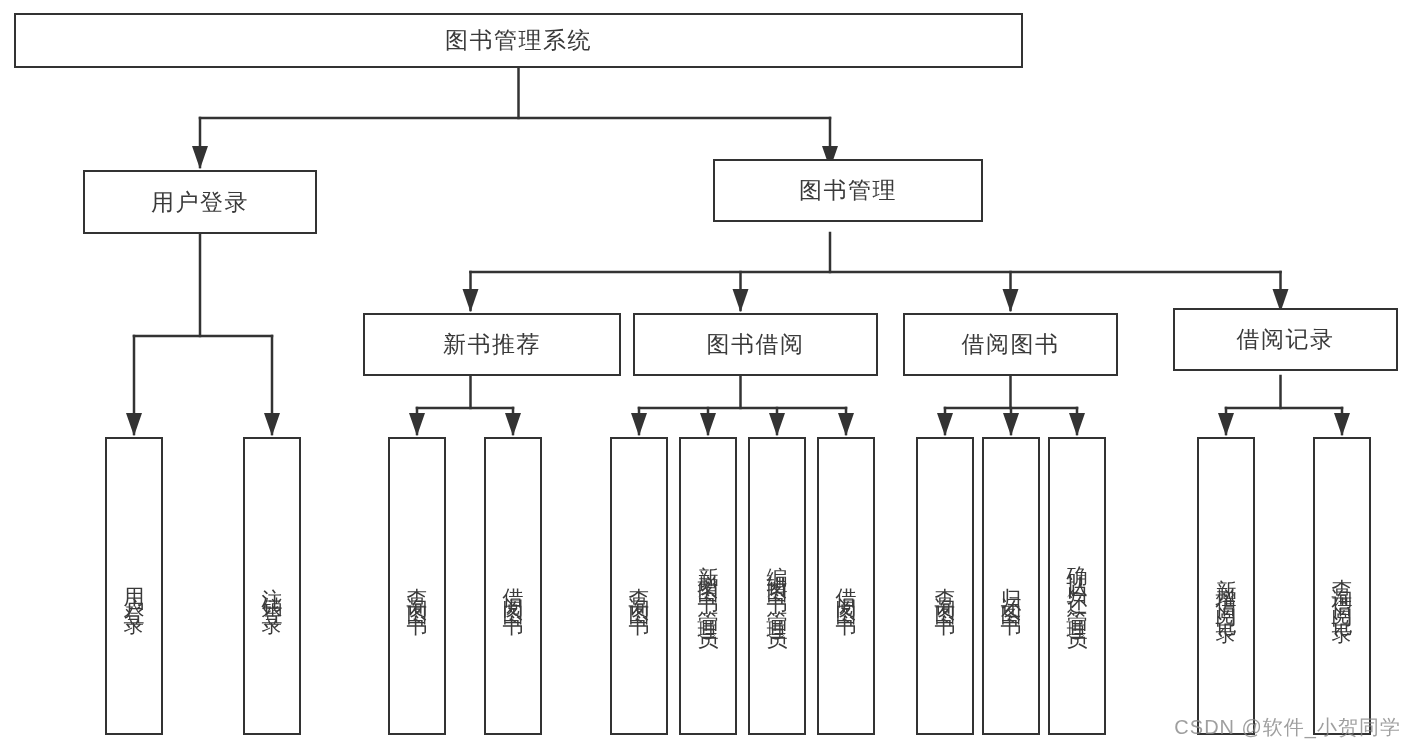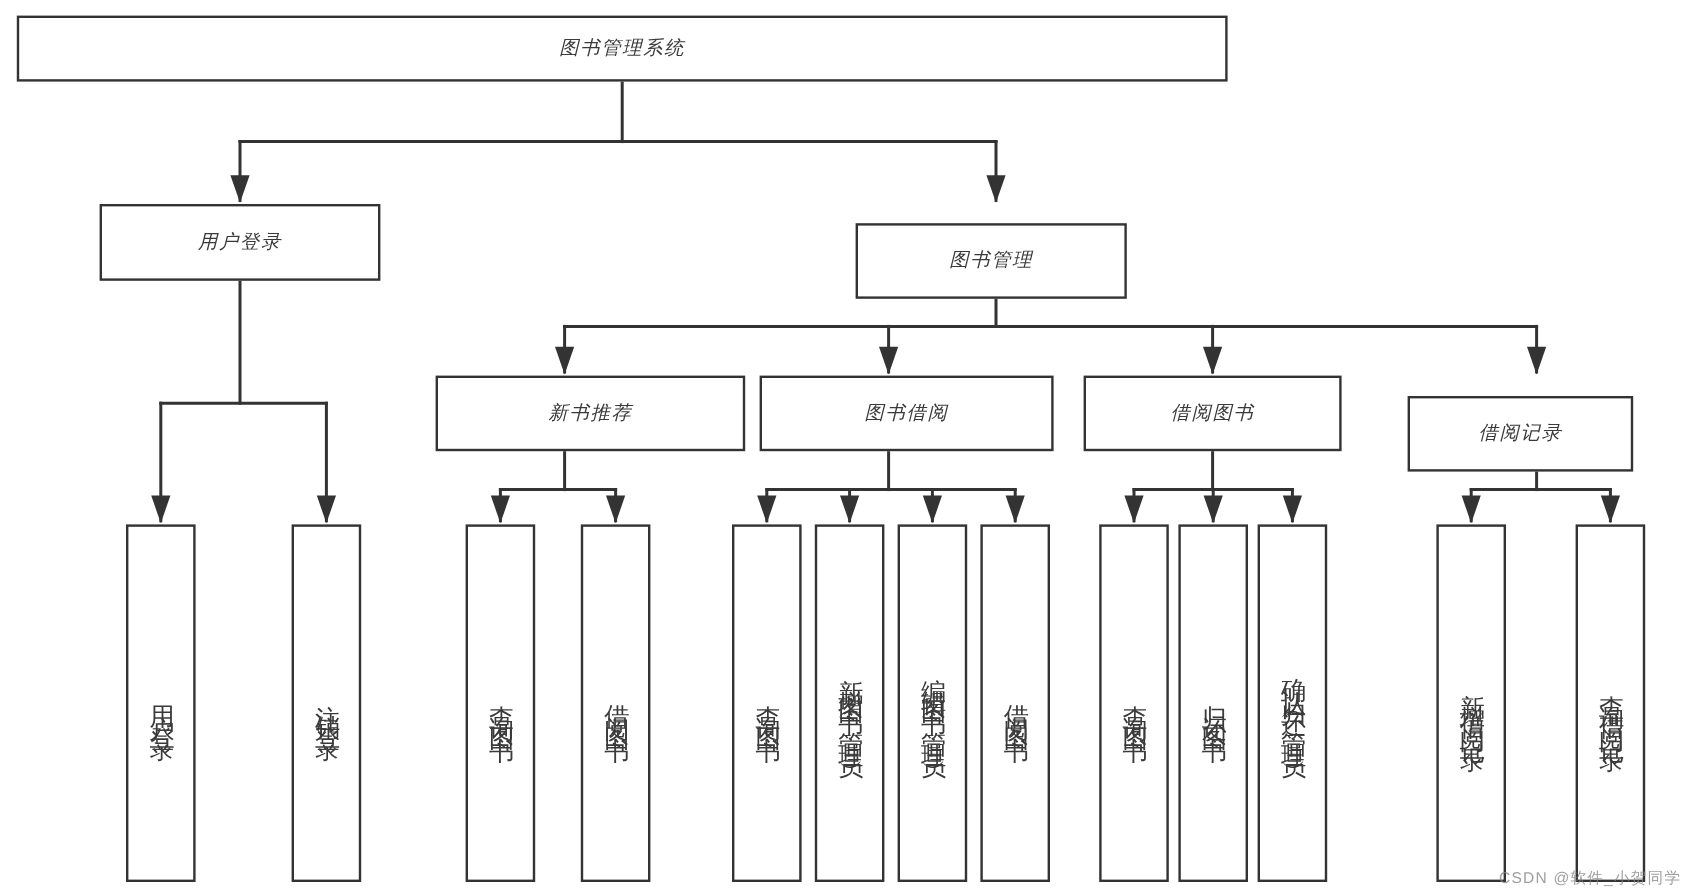--- a/index.html
+++ b/index.html
@@ -21,37 +21,36 @@
   .node {
     position: absolute;
     background: var(--bg, #ffffff);
     border: 2.5px solid var(--line, #333333);
     color: var(--text, #3a3a3a);
   }
   .node.h {
     display: flex;
     align-items: center;
     justify-content: center;
-    font-size: 16px;
+    font-size: 23px;
     letter-spacing: 1.5px;
-    font-style: italic;
   }
   .node.v {
     writing-mode: vertical-rl;
     text-align: center;
     font-size: 21px;
     letter-spacing: 9px;
     line-height: 53px;
     padding-top: 6px;
   }
   #watermark {
     position: absolute;
     right: 4px;
     bottom: 6px;
-    font-size: 13px;
+    font-size: 20px;
     letter-spacing: 1px;
     color: var(--wm, rgba(135,135,135,0.8));
     white-space: nowrap;
     z-index: 5;
   }
 </style>
 </head>
 <body>
 
 <div id="canvas">
@@ -105,25 +104,25 @@
       <line x1="1280.5" y1="376" x2="1280.5" y2="408" stroke="#333333" stroke-width="2.5" stroke-linecap="square"></line>
       <line x1="1226" y1="408" x2="1342" y2="408" stroke="#333333" stroke-width="2.5" stroke-linecap="square"></line>
       <line x1="1226" y1="408" x2="1226" y2="434" stroke="#333333" stroke-width="2.5" stroke-linecap="square"></line>
       <polygon points="1218,413 1234,413 1226,436" fill="#333333"></polygon>
       <line x1="1342" y1="408" x2="1342" y2="434" stroke="#333333" stroke-width="2.5" stroke-linecap="square"></line>
       <polygon points="1334,413 1350,413 1342,436" fill="#333333"></polygon>
     </svg>
   <div id="nodes">
       <div class="node h" style="left: 14px; top: 13px; width: 1009px; height: 55px;">图书管理系统</div>
       <div class="node h" style="left: 83px; top: 170px; width: 234px; height: 64px;">用户登录</div>
-      <div class="node h" style="left: 713px; top: 186px; width: 226px; height: 63px;">图书管理</div>
+      <div class="node h" style="left: 713px; top: 159px; width: 270px; height: 63px;">图书管理</div>
       <div class="node h" style="left: 363px; top: 313px; width: 258px; height: 63px;">新书推荐</div>
       <div class="node h" style="left: 633px; top: 313px; width: 245px; height: 63px;">图书借阅</div>
       <div class="node h" style="left: 903px; top: 313px; width: 215px; height: 63px;">借阅图书</div>
-      <div class="node h" style="left: 1173px; top: 330px; width: 188px; height: 63px;">借阅记录</div>
+      <div class="node h" style="left: 1173px; top: 308px; width: 225px; height: 63px;">借阅记录</div>
       <div class="node v" style="left: 105px; top: 437px; width: 58px; height: 298px;">用户登录</div>
       <div class="node v" style="left: 243px; top: 437px; width: 58px; height: 298px;">注销登录</div>
       <div class="node v" style="left: 388px; top: 437px; width: 58px; height: 298px;">查询图书</div>
       <div class="node v" style="left: 484px; top: 437px; width: 58px; height: 298px;">借阅图书</div>
       <div class="node v" style="left: 610px; top: 437px; width: 58px; height: 298px;">查询图书</div>
       <div class="node v" style="left: 679px; top: 437px; width: 58px; height: 298px;">新增图书（管理员）</div>
       <div class="node v" style="left: 748px; top: 437px; width: 58px; height: 298px;">编辑图书（管理员）</div>
       <div class="node v" style="left: 817px; top: 437px; width: 58px; height: 298px;">借阅图书</div>
       <div class="node v" style="left: 916px; top: 437px; width: 58px; height: 298px;">查询图书</div>
       <div class="node v" style="left: 982px; top: 437px; width: 58px; height: 298px;">归还图书</div>

